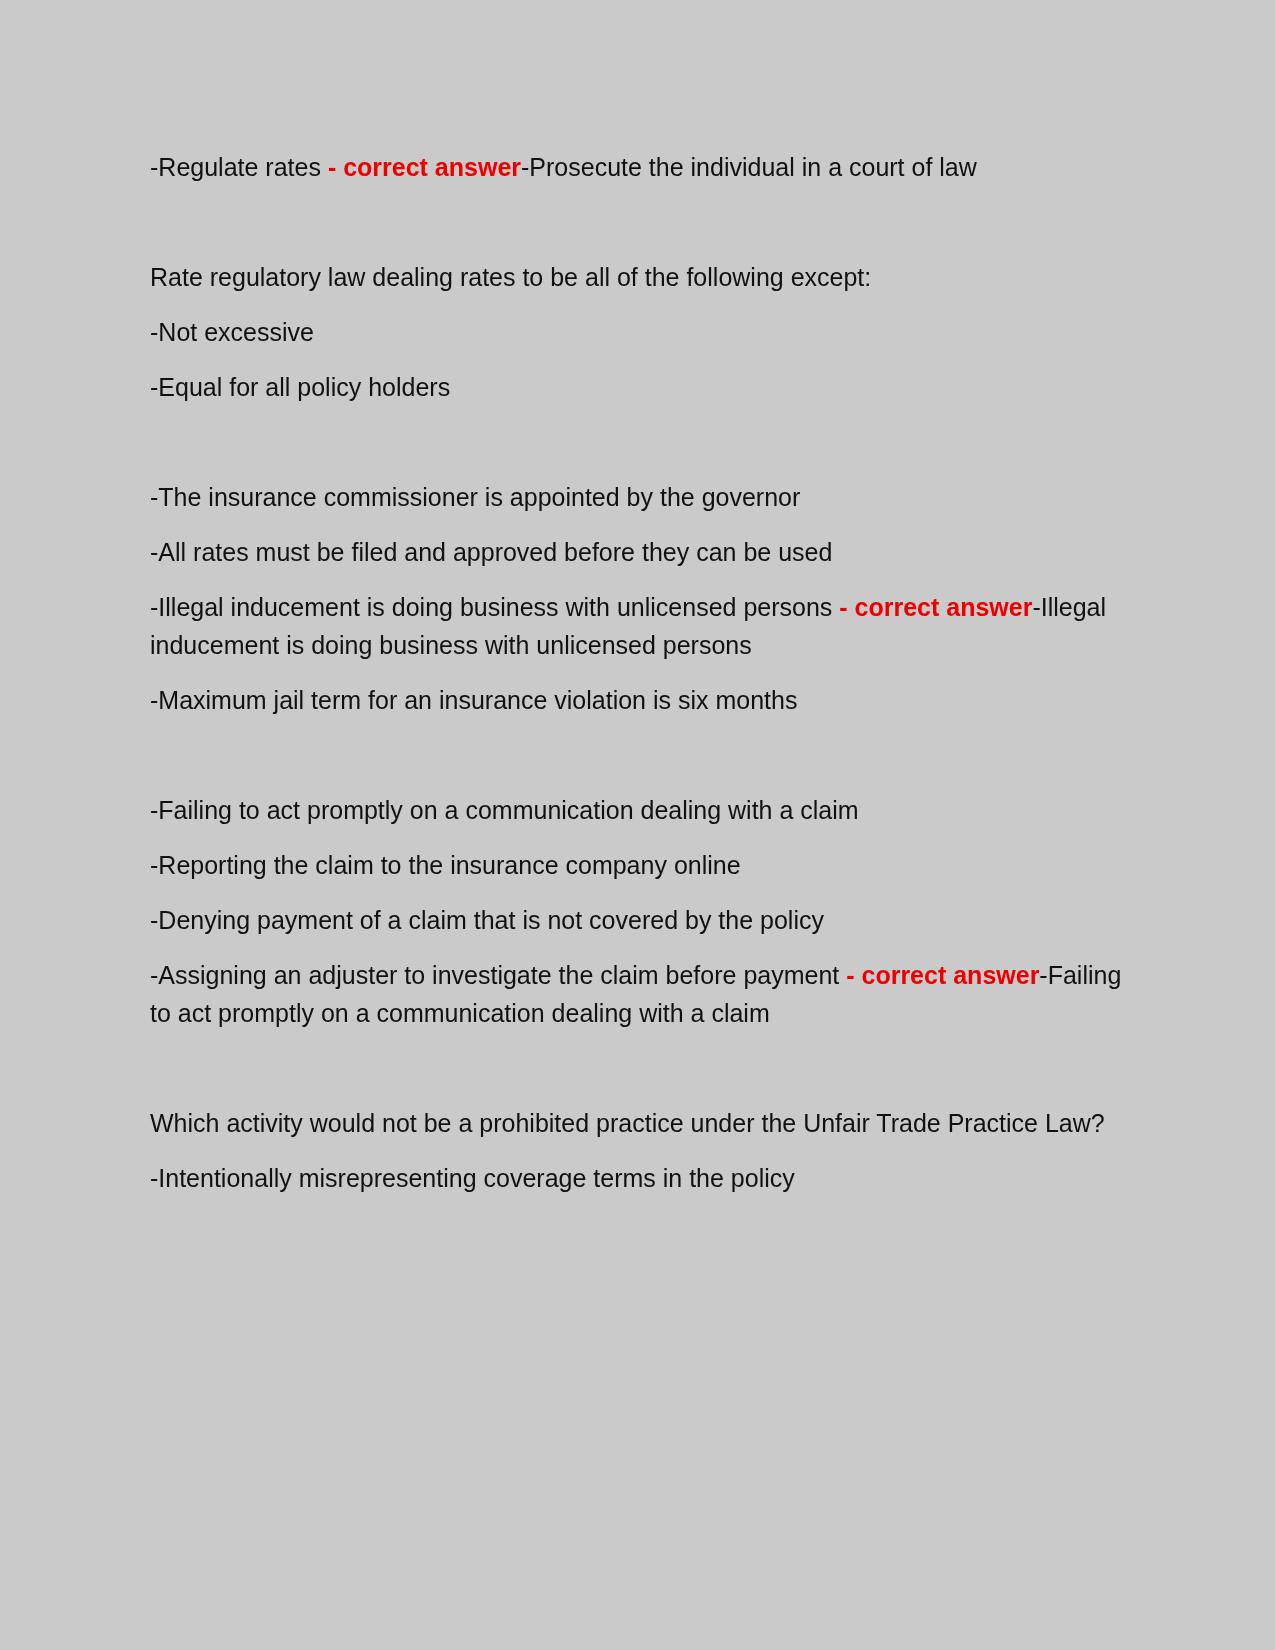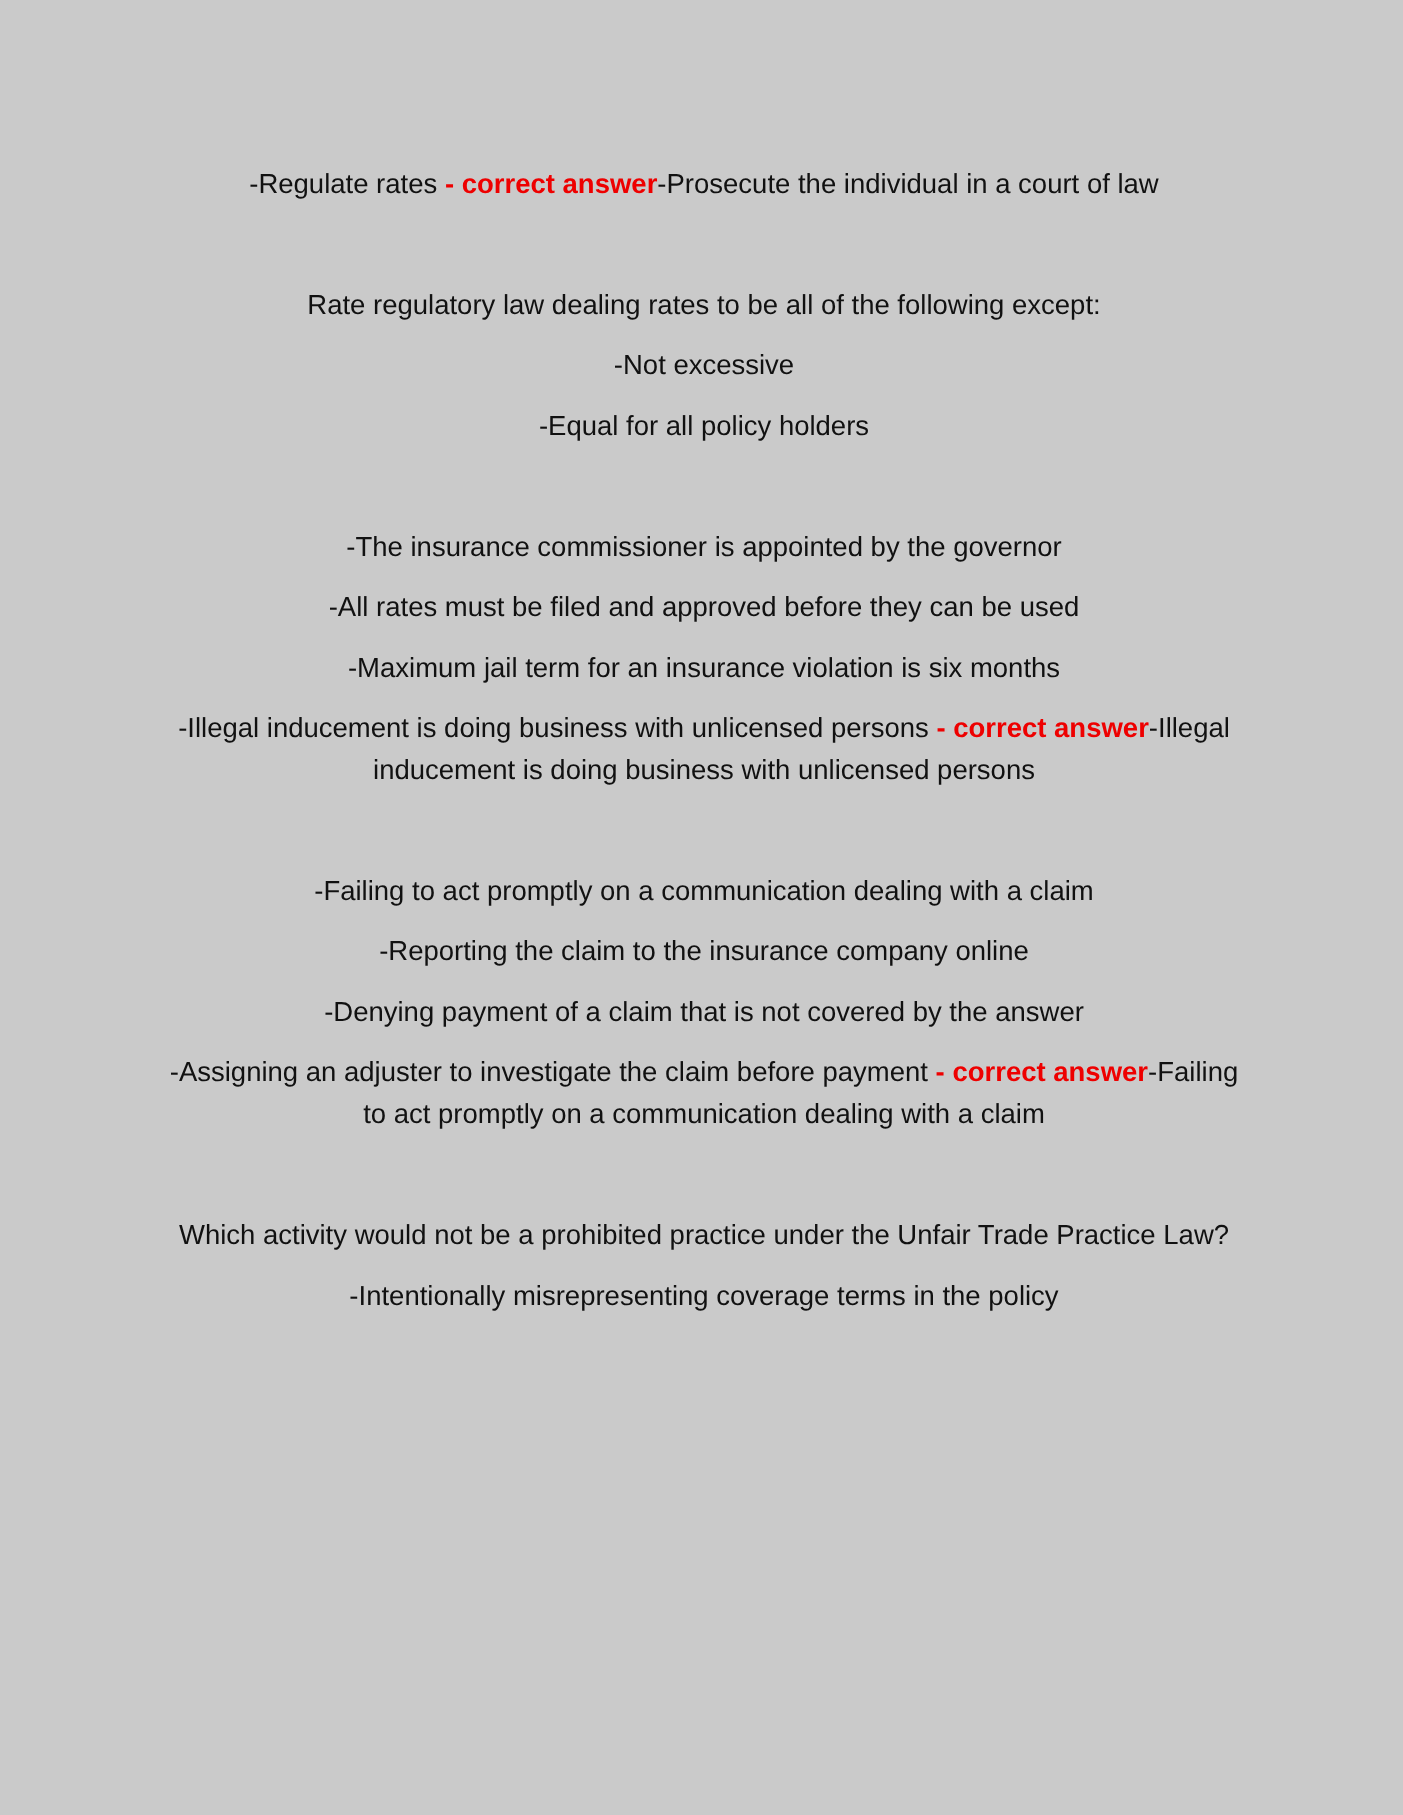--- a/index.html
+++ b/index.html
@@ -4,45 +4,45 @@
   <style>
     html, body { margin: 0; padding: 0; }
     body {
       width: 1275px; height: 1650px;
       background: #cacaca;
       font-family: "Liberation Sans", "DejaVu Sans", sans-serif;
       color: #111;
       position: relative;
       overflow: hidden;
     }
-    .page { position: absolute; left: 150px; top: 148px; width: 980px; text-align: center; }
+    .page { position: absolute; left: 150px; top: 148px; width: 980px; }
     .line { font-size: 25px; line-height: 38px; margin: 0; }
     .p { margin-bottom: 17px; }
     .gap { height: 55px; }
     .red { color: #ee0000; font-weight: bold; }
   </style>
 </head>
 <body>
 
 <div class="page">
   <p class="line p"><span>-Regulate rates </span><span class="red">- correct answer</span><span>-Prosecute the individual in a court of law</span></p>
   <div class="gap"></div>
 
   <p class="line p">Rate regulatory law dealing rates to be all of the following except:</p>
   <p class="line p">-Not excessive</p>
   <p class="line p">-Equal for all policy holders</p>
   <div class="gap"></div>
 
   <p class="line p">-The insurance commissioner is appointed by the governor</p>
   <p class="line p">-All rates must be filed and approved before they can be used</p>
+  <p class="line p"><span>-Illegal inducement is doing business with unlicensed persons </span><span class="red">- correct answer</span><span>-Illegal inducement is doing business with unlicensed persons</span></p>
   <p class="line p">-Maximum jail term for an insurance violation is six months</p>
-  <p class="line p"><span>-Illegal inducement is doing business with unlicensed persons </span><span class="red">- correct answer</span><span>-Illegal inducement is doing business with unlicensed persons</span></p>
   <div class="gap"></div>
 
   <p class="line p">-Failing to act promptly on a communication dealing with a claim</p>
   <p class="line p">-Reporting the claim to the insurance company online</p>
-  <p class="line p">-Denying payment of a claim that is not covered by the answer</p>
+  <p class="line p">-Denying payment of a claim that is not covered by the policy</p>
   <p class="line p"><span>-Assigning an adjuster to investigate the claim before payment </span><span class="red">- correct answer</span><span>-Failing to act promptly on a communication dealing with a claim</span></p>
   <div class="gap"></div>
 
   <p class="line p">Which activity would not be a prohibited practice under the Unfair Trade Practice Law?</p>
   <p class="line p">-Intentionally misrepresenting coverage terms in the policy</p>
 </div>
 
 </body></html>

